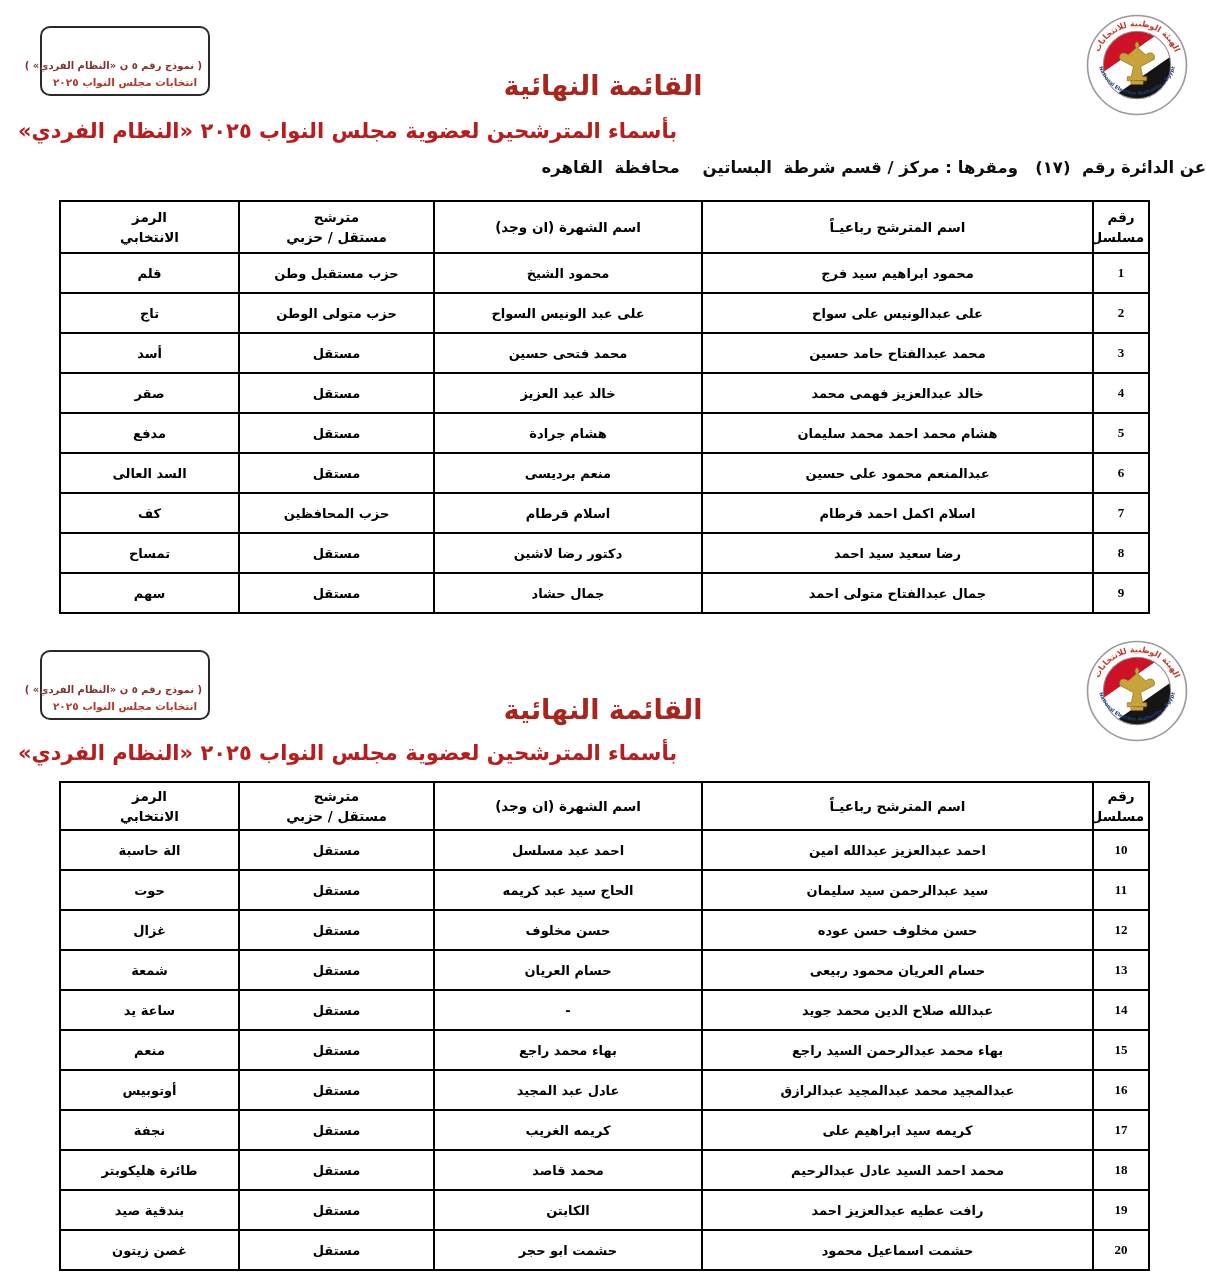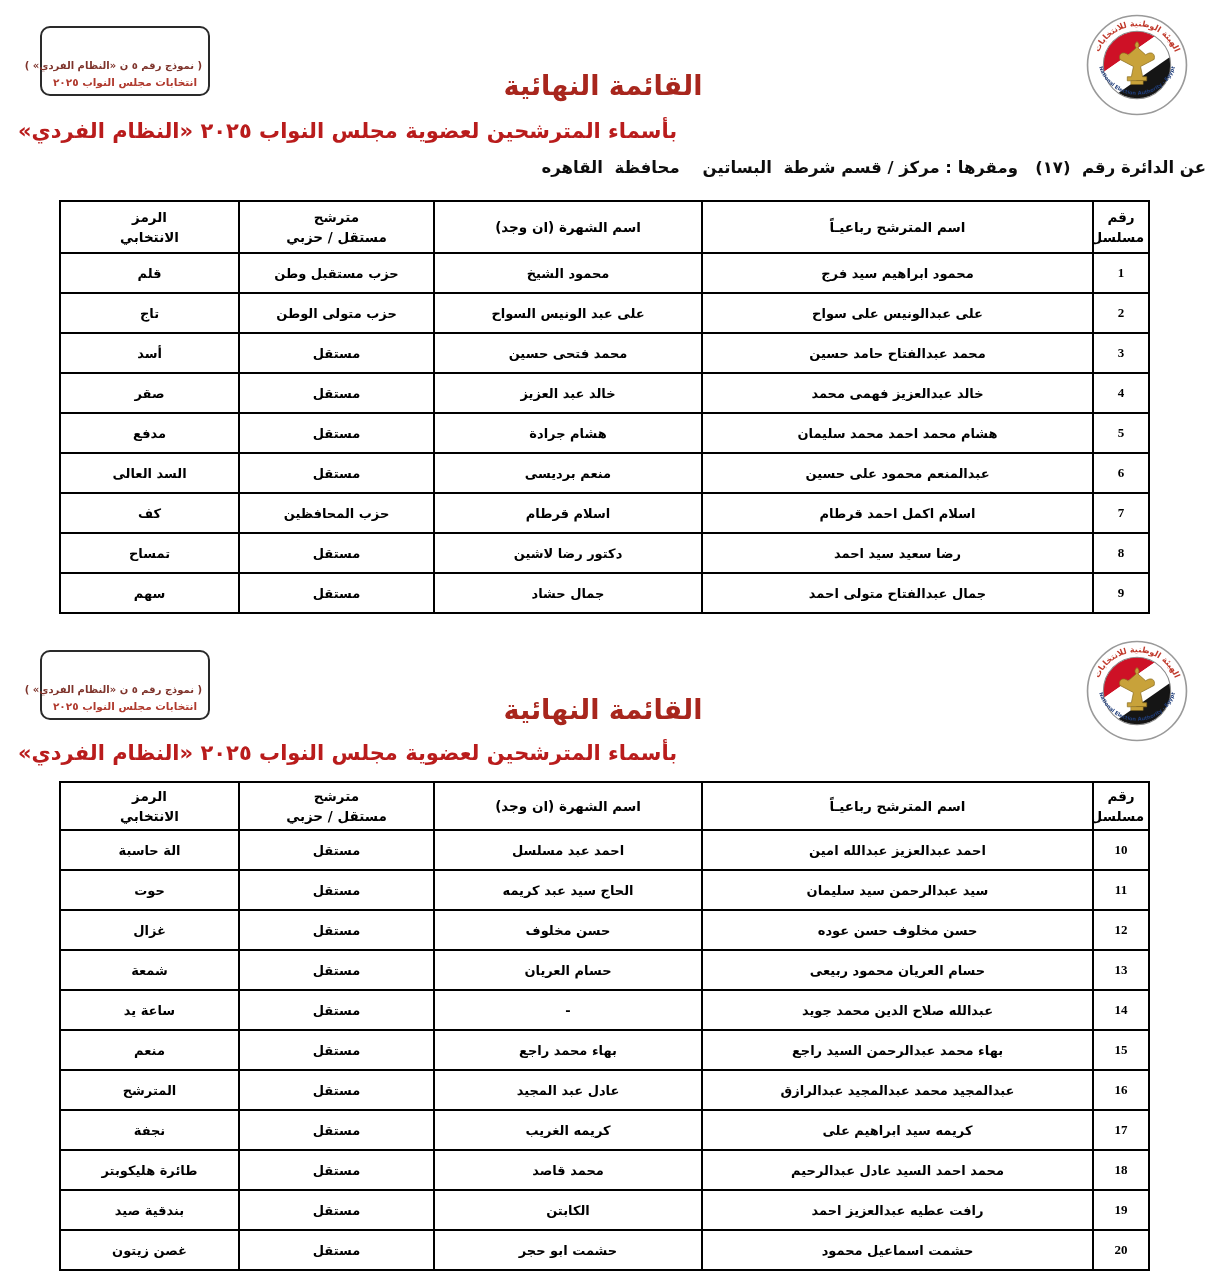--- a/index.html
+++ b/index.html
@@ -267,21 +267,21 @@
     <td class="c-nick">بهاء محمد راجع</td>
     <td class="c-party">مستقل</td>
     <td class="c-symbol">منعم</td>
   </tr>
 
   <tr>
     <td class="c-serial">16</td>
     <td class="c-name">عبدالمجيد محمد عبدالمجيد عبدالرازق</td>
     <td class="c-nick">عادل عبد المجيد</td>
     <td class="c-party">مستقل</td>
-    <td class="c-symbol">المترشح</td>
+    <td class="c-symbol">أوتوبيس</td>
   </tr>
 
   <tr>
     <td class="c-serial">17</td>
     <td class="c-name">كريمه سيد ابراهيم على</td>
     <td class="c-nick">كريمه الغريب</td>
     <td class="c-party">مستقل</td>
     <td class="c-symbol">نجفة</td>
   </tr>
 

